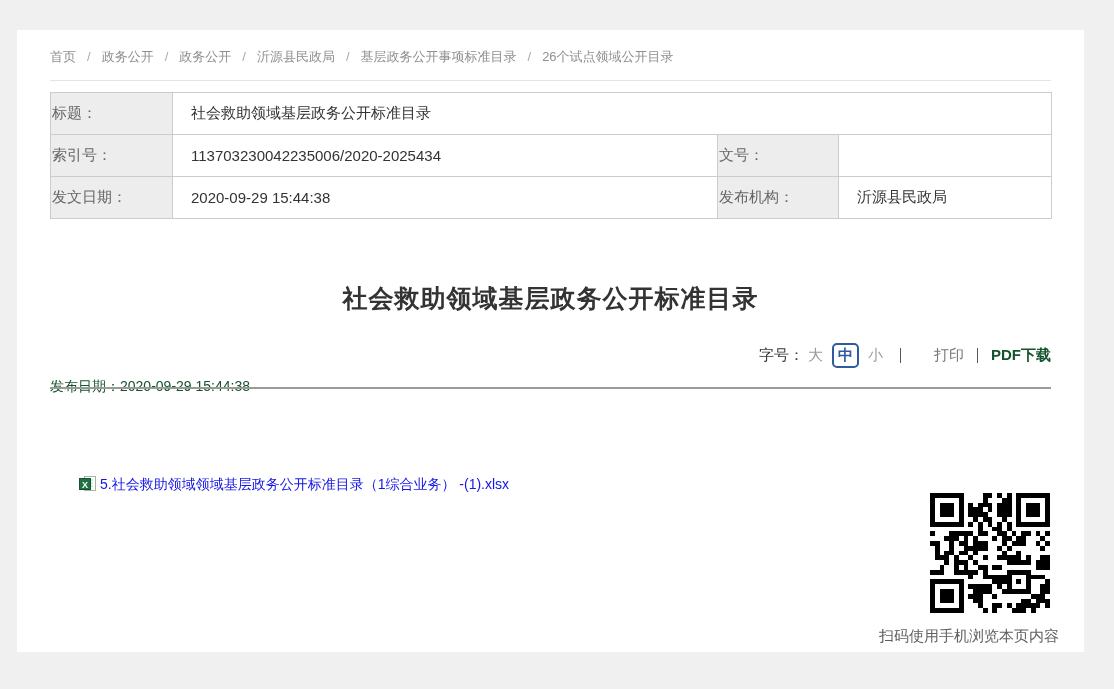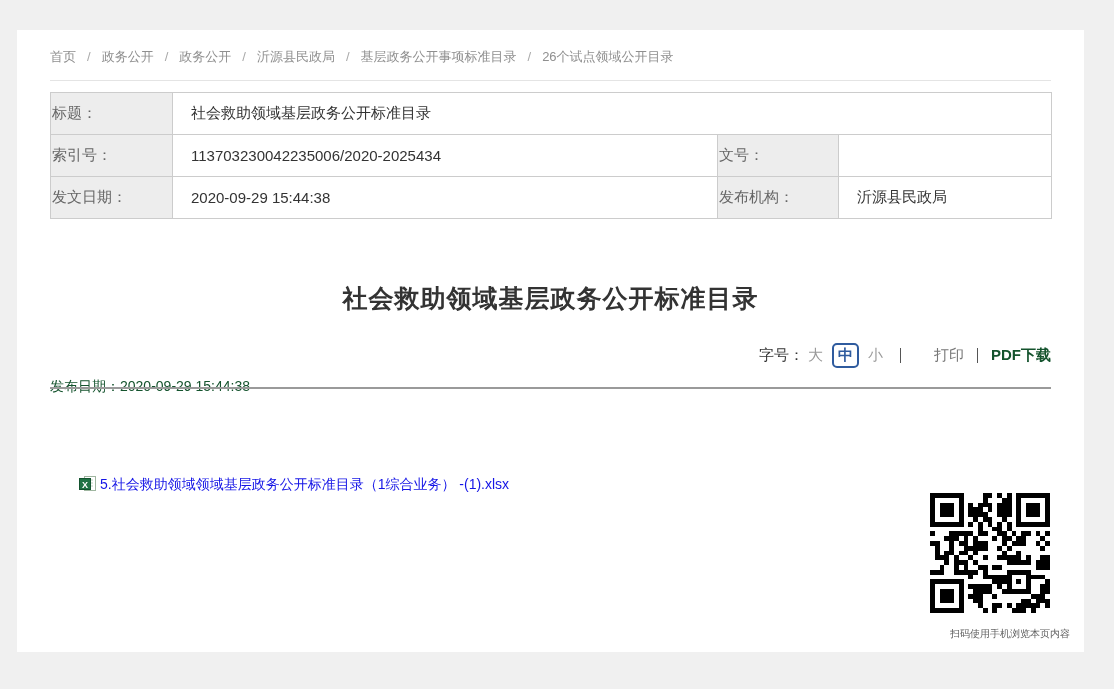--- a/index.html
+++ b/index.html
@@ -68,22 +68,22 @@
     display:flex; align-items:center; gap:4px;
     font-size:14px; line-height:20px;
   }
   .xlsx-link { color:#1414e6; cursor:pointer; text-decoration:none;text-align:right; }
   
   .qr-box {
     position:absolute; right:34px; top:463px;
     width:120px; height:120px; background:#ffffff;
   }
   .qr-caption {
-    position:absolute; right:14px; top:597px;
-    font-size:10px; color:#5f5f5f;
+    position:absolute; right:25px; top:597px;
+    font-size:15px; color:#5f5f5f;
   }
 </style>
 </head>
 <body>
 
 <div class="card">
 
   <div class="breadcrumb">
     <span class="bc-item">首页</span><span class="bc-sep">/</span><span class="bc-item">政务公开</span><span class="bc-sep">/</span><span class="bc-item">政务公开</span><span class="bc-sep">/</span><span class="bc-item">沂源县民政局</span><span class="bc-sep">/</span><span class="bc-item">基层政务公开事项标准目录</span><span class="bc-sep">/</span><span class="bc-item">26个试点领域公开目录</span>
   </div>

